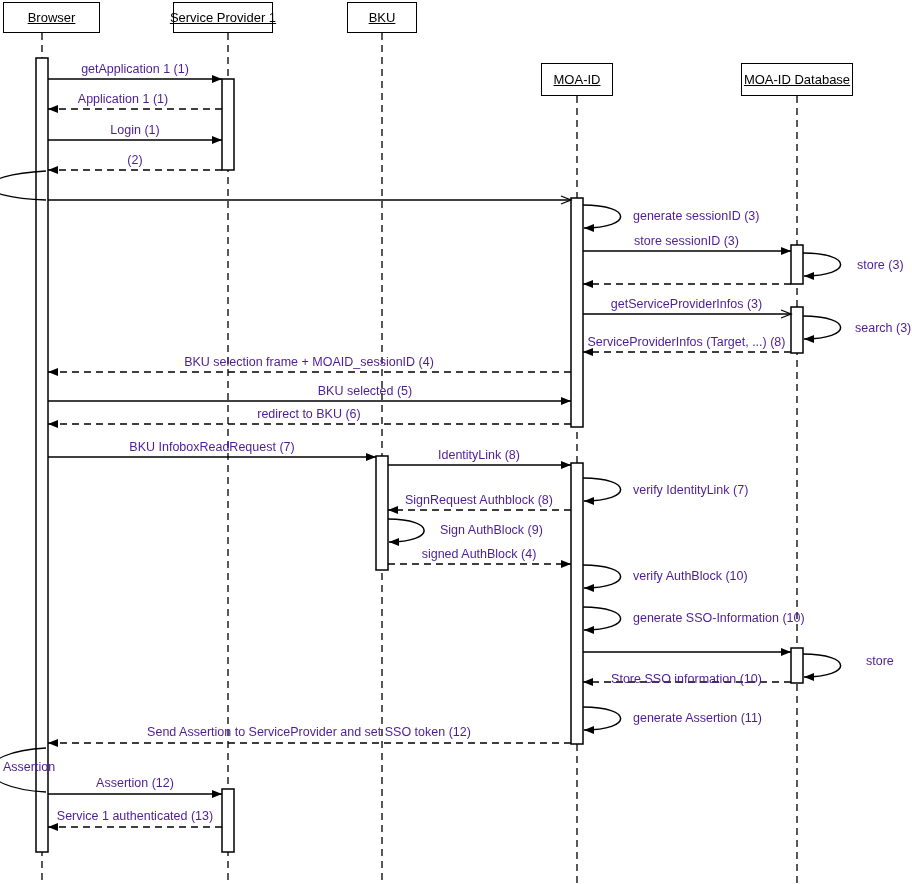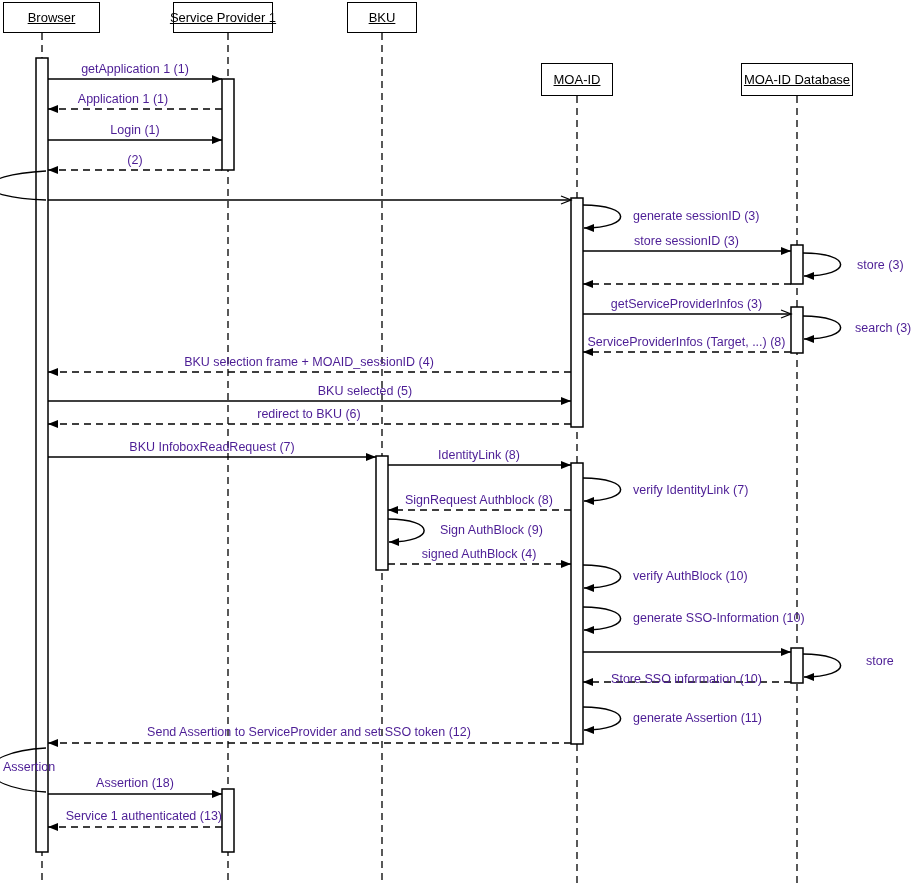--- a/index.html
+++ b/index.html
@@ -125,16 +125,16 @@
   <div class="msg center" style="left:388px;width:182px;top:493px;">SignRequest Authblock (8)</div>
   <div class="msg" style="left:440px;top:523px;">Sign AuthBlock (9)</div>
   <div class="msg center" style="left:388px;width:182px;top:547px;">signed AuthBlock (4)</div>
   <div class="msg" style="left:633px;top:569px;">verify AuthBlock (10)</div>
   <div class="msg" style="left:633px;top:611px;">generate SSO-Information (10)</div>
   <div class="msg center" style="left:582px;width:209px;top:634px;margin-top:38px;">Store SSO information (10)</div>
   <div class="msg" style="left:866px;top:654px;">store</div>
   <div class="msg" style="left:633px;top:711px;">generate Assertion (11)</div>
   <div class="msg center" style="left:48px;width:522px;top:725px;">Send Assertion to ServiceProvider and set SSO token (12)</div>
   <div class="msg" style="left:3px;top:760px;">Assertion</div>
-  <div class="msg center" style="left:48px;width:174px;top:776px;">Assertion (18)</div>
-  <div class="msg center" style="left:48px;width:174px;top:809px;text-align:right;">Service 1 authenticated (13)</div>
+  <div class="msg center" style="left:48px;width:174px;top:776px;">Assertion (12)</div>
+  <div class="msg center" style="left:48px;width:174px;top:809px;">Service 1 authenticated (13)</div>
 
 </div>
 
 </body></html>

